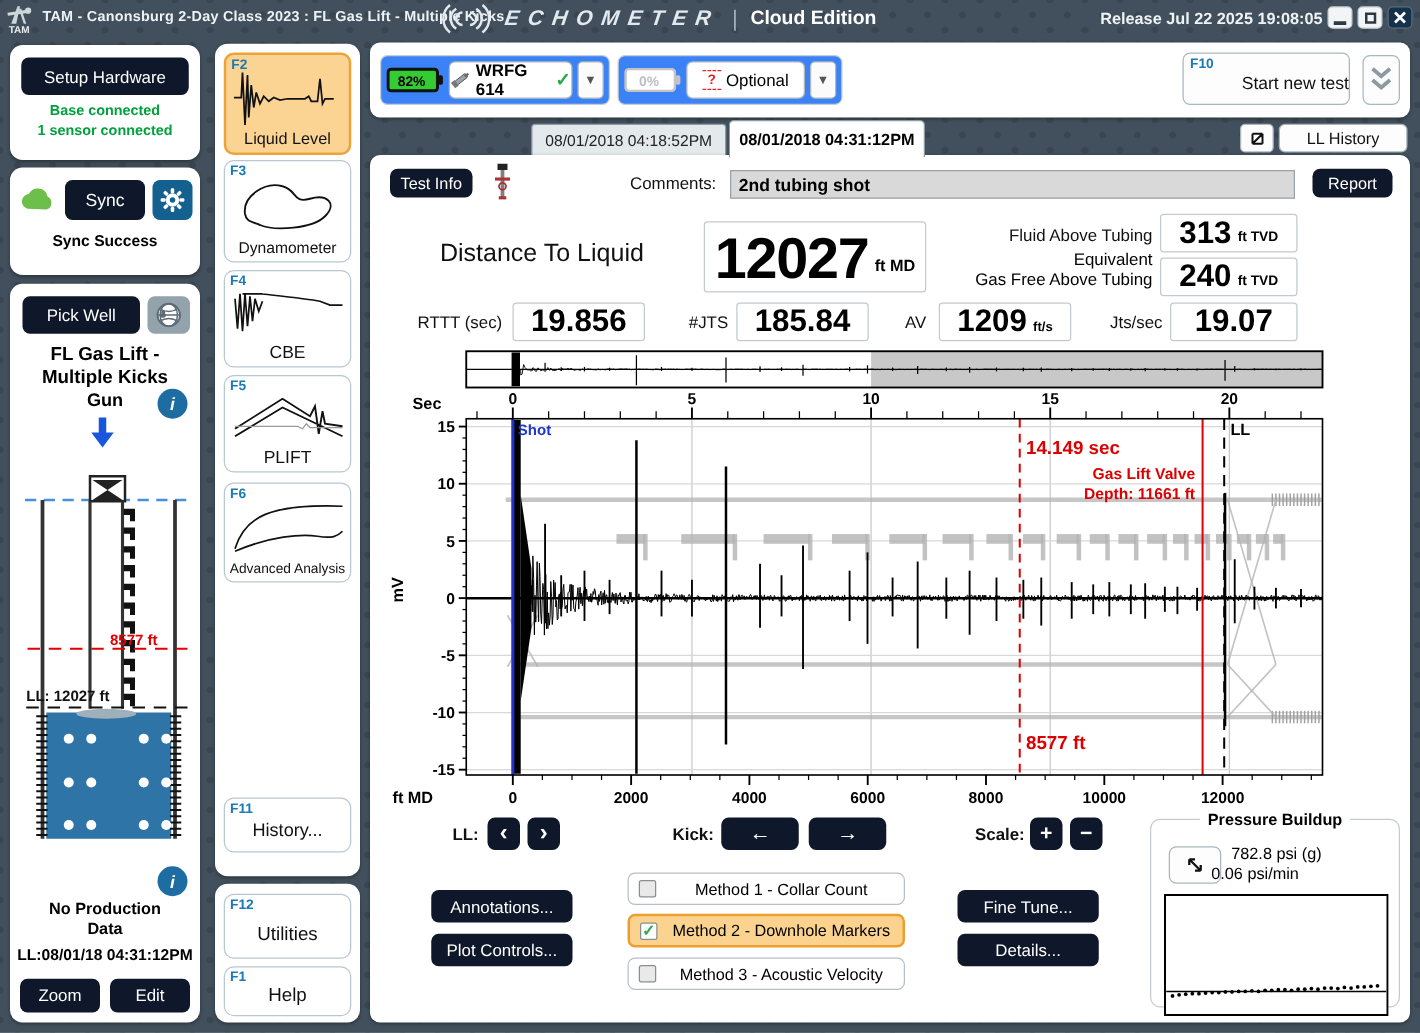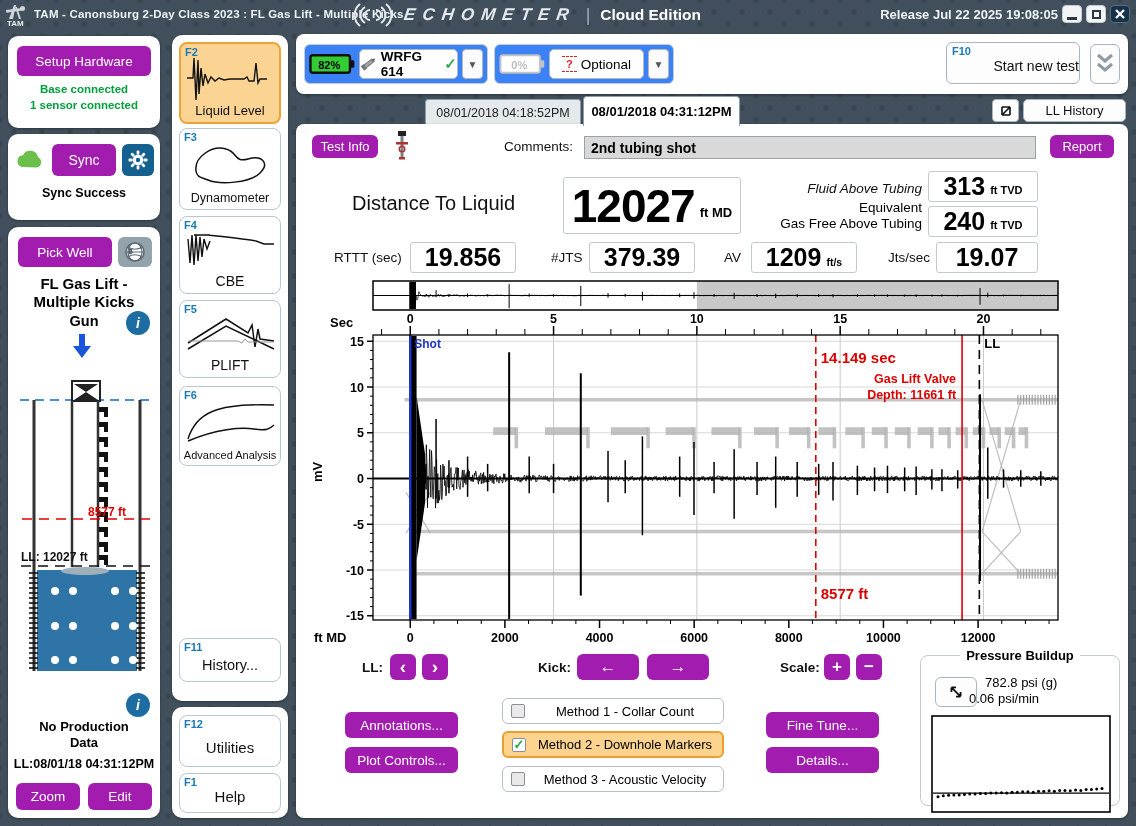--- a/index.html
+++ b/index.html
@@ -3,21 +3,21 @@
 <meta charset="utf-8">
 <style>
   html,body{margin:0;padding:0;background:#2e3a44;}
   *{box-sizing:border-box;font-family:"Liberation Sans",sans-serif;}
   .screen{position:relative;width:1136px;height:826px;overflow:hidden;
     background:#41505c;
     background-image:radial-gradient(circle,#394651 2.4px,transparent 3px),
                      radial-gradient(circle,#394651 2.4px,transparent 3px);
     background-size:28px 24px;background-position:0 0,14px 12px;}
   .panel{position:absolute;background:#fff;border-radius:10px;box-shadow:0 1px 3px rgba(0,0,0,.35);}
-  .btn-blue{display:flex;align-items:center;justify-content:center;background:#a21caf;color:#fff;
+  .btn-blue{display:flex;align-items:center;justify-content:center;background:#0f172a;color:#fff;
     border:none;border-radius:6px;font-size:13.5px;cursor:pointer;}
   .btn-ghost{display:flex;align-items:center;justify-content:center;background:#fdfdfd;color:#111;
     border:1.5px solid #aab6bd;border-radius:6px;font-size:13px;cursor:pointer;}
   .green{color:#00a03c;font-weight:bold;font-size:11.5px;text-align:center;line-height:1.35;}
   .abs{position:absolute;}
   
   #titlebar{position:absolute;left:0;top:0;width:1136px;height:30px;display:flex;align-items:center;color:#eef2f4;}
   #app-title{position:absolute;left:34px;top:8px;font-size:11.5px;font-weight:bold;letter-spacing:.2px;}
   #brandbox{position:absolute;left:352px;top:0;height:30px;display:flex;align-items:center;gap:10px;}
   #brand-word{font-size:17px;font-style:italic;letter-spacing:7px;color:#e3e9ee;font-weight:bold;transform:skewX(-8deg);}
@@ -370,41 +370,41 @@
       </svg>
     <span class="flabel" style="left:208px;top:15px;">Comments:</span>
     <input class="abs" style="left: 288px; top: 12px; width: 452px; height: 23px; background: rgb(217, 217, 217); border: 1.5px solid rgb(154, 162, 168); font-weight: bold; font-size: 14px; padding: 0px 6px;" value="2nd tubing shot">
     <button class="btn-blue abs" style="left:754px;top:11px;width:64px;height:23px;font-size:13px;">Report</button>
 
     <span class="flabel" style="left:56px;top:68px;font-size:20px;">Distance To Liquid</span>
     <div class="vbox" style="left:267px;top:53px;width:178px;height:57px;">
       <span class="vbig" style="font-size:46px;letter-spacing:-1px;">12027</span>
       <span class="vunit" style="font-size:13px;margin-top:14px;">ft MD</span>
     </div>
-    <span class="flabel" style="left:458px;top:57px;width:168px;text-align:right;font-style:italic;">Fluid Above Tubing</span>
+    <span class="flabel" style="left:458px;top:57px;width:168px;text-align:right;">Fluid Above Tubing</span>
     <div class="vbox" style="left:632px;top:47px;width:110px;height:31px;">
       <span class="vbig" style="font-size:25px;">313</span>
       <span class="vunit" style="font-size:11px;margin-top:7px;">ft TVD</span>
     </div>
     <div class="abs" style="left:400px;top:76px;width:226px;text-align:right;font-size:13.5px;line-height:1.15;">
       <div>Equivalent</div>
       <div>Gas Free Above Tubing</div>
     </div>
     <div class="vbox" style="left:632px;top:82px;width:110px;height:31px;">
       <span class="vbig" style="font-size:25px;">240</span>
       <span class="vunit" style="font-size:11px;margin-top:7px;">ft TVD</span>
     </div>
 
     <span class="flabel" style="left:38px;top:126px;">RTTT (sec)</span>
     <div class="vbox" style="left:114px;top:118px;width:106px;height:31px;">
       <span class="vbig" style="font-size:25px;">19.856</span>
       </div>
     <span class="flabel" style="left:255px;top:126px;">#JTS</span>
     <div class="vbox" style="left:293px;top:118px;width:106px;height:31px;">
-      <span class="vbig" style="font-size:25px;">379.39</span>
+      <span class="vbig" style="font-size:25px;">185.84</span>
       </div>
     <span class="flabel" style="left:428px;top:126px;">AV</span>
     <div class="vbox" style="left:455px;top:118px;width:106px;height:31px;">
       <span class="vbig" style="font-size:25px;">1209</span>
       <span class="vunit" style="font-size:10.5px;margin-top:8px;">ft/s</span>
       </div>
     <span class="flabel" style="left:592px;top:126px;">Jts/sec</span>
     <div class="vbox" style="left:640px;top:118px;width:102px;height:31px;">
       <span class="vbig" style="font-size:25px;">19.07</span>
       </div>

